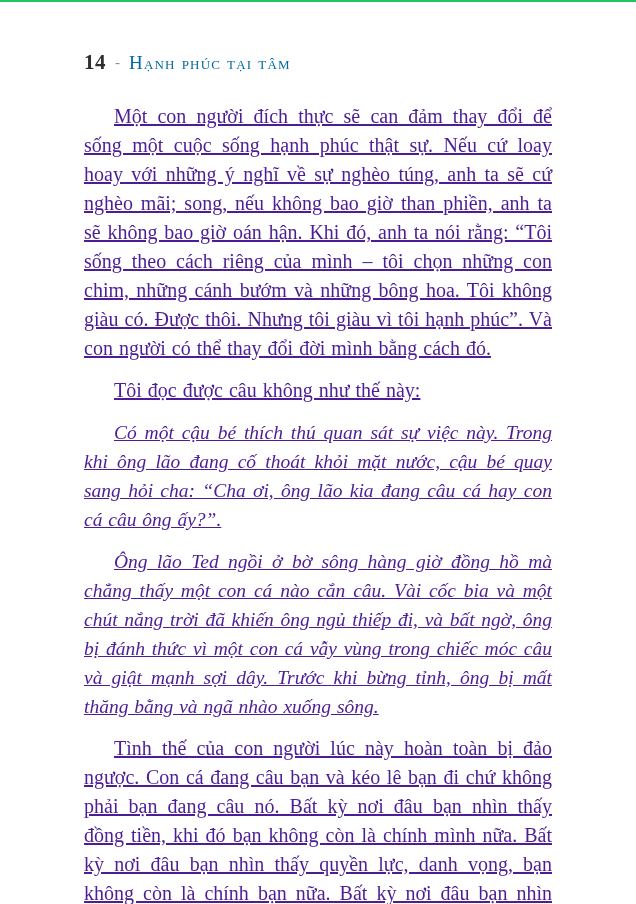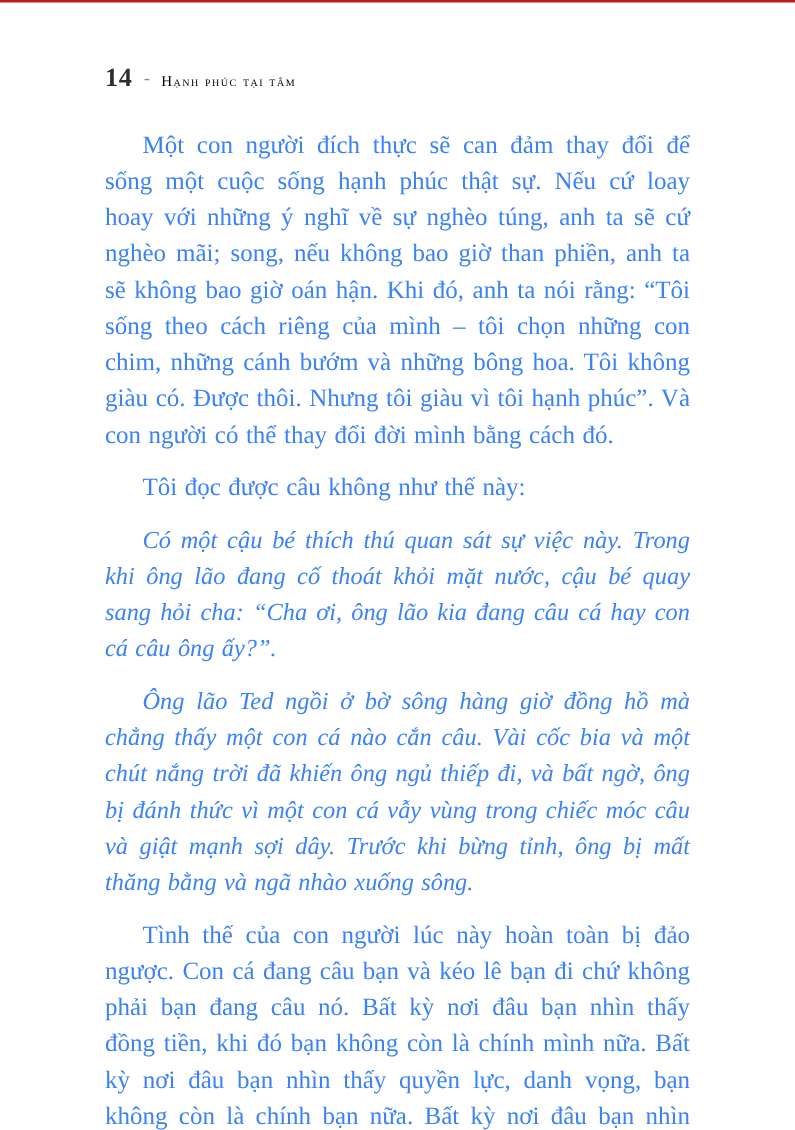--- a/index.html
+++ b/index.html
@@ -5,21 +5,21 @@
   html, body {
     margin: 0;
     padding: 0;
     background: #ffffff;
   }
   .page {
     position: relative;
     width: 636px;
     height: 904px;
     background: #ffffff;
-    border-top: 2px solid #b91c1c;
+    border-top: 2px solid #22c55e;
     box-sizing: border-box;
     overflow: hidden;
     font-family: "Liberation Serif", "DejaVu Serif", serif;
     color: #1c1c1c;
   }
   .running-header {
     position: absolute;
     top: 48px;
     left: 84px;
     right: 84px;
@@ -35,39 +35,40 @@
     letter-spacing: 0.5px;
   }
   .header-sep {
     font-size: 15px;
     color: #8d8d8d;
     position: relative;
     top: -2px;
   }
   .header-title {
     font-variant: small-caps;
-    font-size: 12px;
+    font-size: 19px;
     letter-spacing: 1.2px;
-    color: #000000;
+    color: #0369a1;
     font-weight: 400;
   }
   .body-text {
     position: absolute;
     top: 100px;
     left: 84px;
     width: 468px;
   }
   .body-text p {
     margin: 0 0 13px 0;
     font-size: 20px;
     line-height: 29px;
     text-align: justify;
     text-indent: 30px;
-    color: #3b82f6;
+    color: #4c1d95;
     word-spacing: 1px;
+    text-decoration: underline;
   }
   .body-text p.italic {
     font-style: italic;
     font-size: 19.5px;
   }
 </style>
 </head>
 <body>
 
 <div class="page">

